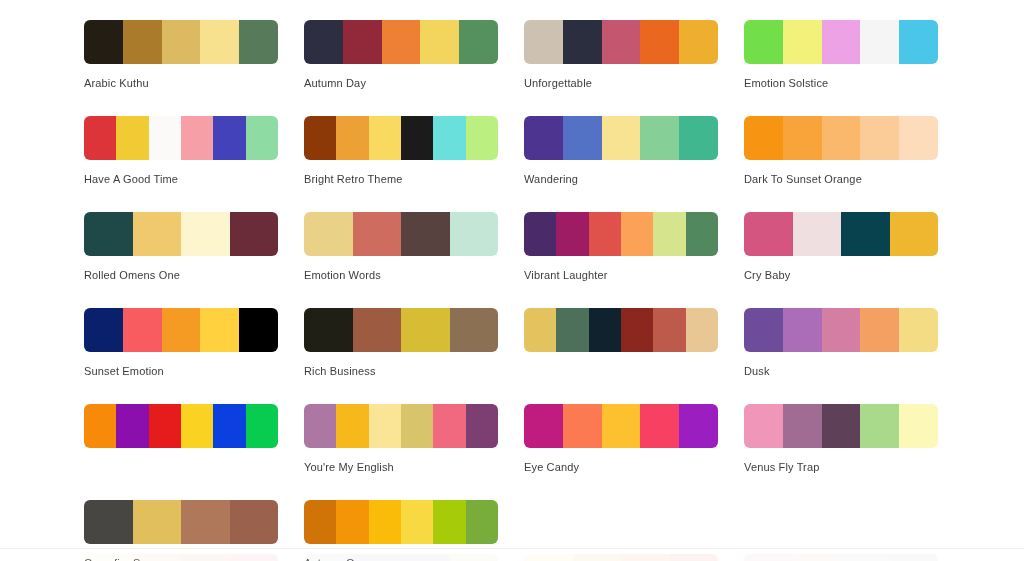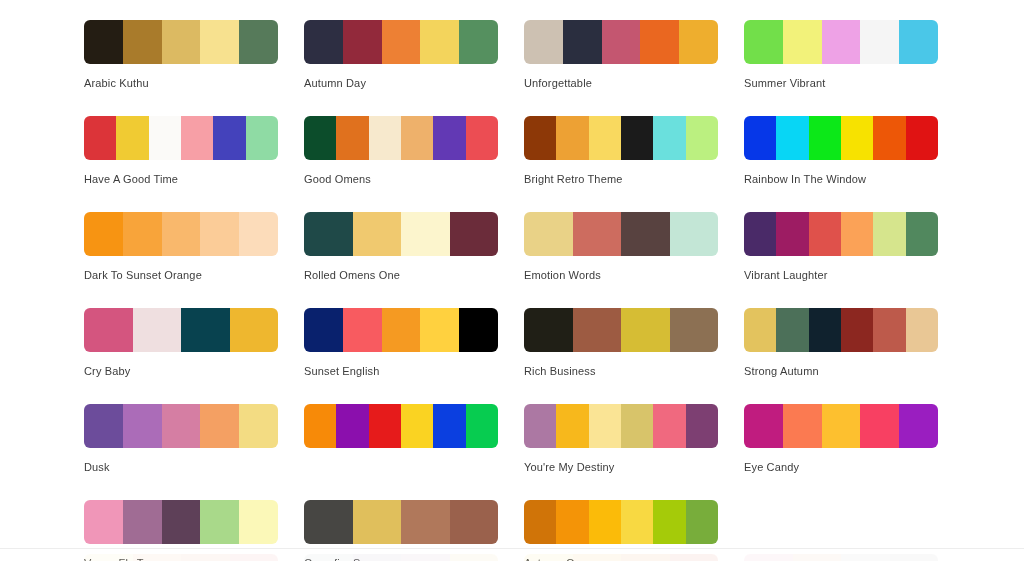--- a/index.html
+++ b/index.html
@@ -110,65 +110,53 @@
         <div class="palette-label">Unforgettable</div>
       </div>
       <div class="palette-card">
         <div class="swatch-bar">
           <div class="swatch" style="background-color: rgb(114, 223, 74);"></div>
           <div class="swatch" style="background-color: rgb(242, 242, 122);"></div>
           <div class="swatch" style="background-color: rgb(238, 162, 230);"></div>
           <div class="swatch" style="background-color: rgb(245, 245, 245);"></div>
           <div class="swatch" style="background-color: rgb(74, 199, 232);"></div>
         </div>
-        <div class="palette-label">Summer Vibrant</div>
+        <div class="palette-label">Emotion Solstice</div>
       </div>
       <div class="palette-card">
         <div class="swatch-bar">
           <div class="swatch" style="background-color: rgb(220, 52, 57);"></div>
           <div class="swatch" style="background-color: rgb(240, 203, 51);"></div>
           <div class="swatch" style="background-color: rgb(251, 250, 248);"></div>
           <div class="swatch" style="background-color: rgb(247, 159, 166);"></div>
           <div class="swatch" style="background-color: rgb(68, 66, 187);"></div>
           <div class="swatch" style="background-color: rgb(143, 219, 164);"></div>
         </div>
         <div class="palette-label">Have A Good Time</div>
       </div>
       <div class="palette-card">
         <div class="swatch-bar">
-          <div class="swatch" style="background-color: rgb(12, 77, 43);"></div>
-          <div class="swatch" style="background-color: rgb(224, 113, 30);"></div>
-          <div class="swatch" style="background-color: rgb(247, 233, 205);"></div>
-          <div class="swatch" style="background-color: rgb(238, 177, 107);"></div>
-          <div class="swatch" style="background-color: rgb(98, 57, 180);"></div>
-          <div class="swatch" style="background-color: rgb(236, 77, 83);"></div>
-        </div>
-        <div class="palette-label">Good Omens</div>
-      </div>
-      <div class="palette-card">
-        <div class="swatch-bar">
           <div class="swatch" style="background-color: rgb(141, 56, 7);"></div>
           <div class="swatch" style="background-color: rgb(237, 161, 52);"></div>
           <div class="swatch" style="background-color: rgb(249, 217, 95);"></div>
           <div class="swatch" style="background-color: rgb(27, 27, 27);"></div>
           <div class="swatch" style="background-color: rgb(106, 224, 221);"></div>
           <div class="swatch" style="background-color: rgb(187, 240, 128);"></div>
         </div>
         <div class="palette-label">Bright Retro Theme</div>
       </div>
       <div class="palette-card">
         <div class="swatch-bar">
-          <div class="swatch" style="background-color: rgb(6, 55, 232);"></div>
-          <div class="swatch" style="background-color: rgb(8, 214, 245);"></div>
-          <div class="swatch" style="background-color: rgb(12, 232, 24);"></div>
-          <div class="swatch" style="background-color: rgb(247, 226, 0);"></div>
-          <div class="swatch" style="background-color: rgb(237, 87, 7);"></div>
-          <div class="swatch" style="background-color: rgb(224, 19, 19);"></div>
-        </div>
-        <div class="palette-label">Rainbow In The Window</div>
+          <div class="swatch" style="background-color: rgb(76, 52, 144);"></div>
+          <div class="swatch" style="background-color: rgb(83, 114, 197);"></div>
+          <div class="swatch" style="background-color: rgb(247, 227, 145);"></div>
+          <div class="swatch" style="background-color: rgb(134, 207, 150);"></div>
+          <div class="swatch" style="background-color: rgb(65, 183, 143);"></div>
+        </div>
+        <div class="palette-label">Wandering</div>
       </div>
       <div class="palette-card">
         <div class="swatch-bar">
           <div class="swatch" style="background-color: rgb(247, 148, 18);"></div>
           <div class="swatch" style="background-color: rgb(248, 164, 58);"></div>
           <div class="swatch" style="background-color: rgb(249, 184, 108);"></div>
           <div class="swatch" style="background-color: rgb(251, 204, 152);"></div>
           <div class="swatch" style="background-color: rgb(252, 220, 186);"></div>
         </div>
         <div class="palette-label">Dark To Sunset Orange</div>
@@ -212,41 +200,40 @@
         <div class="palette-label">Cry Baby</div>
       </div>
       <div class="palette-card">
         <div class="swatch-bar">
           <div class="swatch" style="background-color: rgb(9, 33, 109);"></div>
           <div class="swatch" style="background-color: rgb(248, 91, 96);"></div>
           <div class="swatch" style="background-color: rgb(245, 154, 34);"></div>
           <div class="swatch" style="background-color: rgb(255, 209, 63);"></div>
           <div class="swatch" style="background-color: rgb(0, 0, 0);"></div>
         </div>
-        <div class="palette-label">Sunset English</div>
+        <div class="palette-label">Sunset Emotion</div>
       </div>
       <div class="palette-card">
         <div class="swatch-bar">
           <div class="swatch" style="background-color: rgb(32, 31, 22);"></div>
           <div class="swatch" style="background-color: rgb(157, 91, 66);"></div>
           <div class="swatch" style="background-color: rgb(214, 189, 52);"></div>
           <div class="swatch" style="background-color: rgb(140, 112, 83);"></div>
         </div>
         <div class="palette-label">Rich Business</div>
       </div>
       <div class="palette-card">
         <div class="swatch-bar">
           <div class="swatch" style="background-color: rgb(227, 195, 94);"></div>
           <div class="swatch" style="background-color: rgb(76, 112, 89);"></div>
           <div class="swatch" style="background-color: rgb(16, 34, 46);"></div>
           <div class="swatch" style="background-color: rgb(140, 39, 32);"></div>
           <div class="swatch" style="background-color: rgb(189, 90, 75);"></div>
           <div class="swatch" style="background-color: rgb(233, 199, 149);"></div>
         </div>
-        <div class="palette-label">Strong Autumn</div>
       </div>
       <div class="palette-card">
         <div class="swatch-bar">
           <div class="swatch" style="background-color: rgb(108, 76, 155);"></div>
           <div class="swatch" style="background-color: rgb(171, 108, 184);"></div>
           <div class="swatch" style="background-color: rgb(213, 126, 163);"></div>
           <div class="swatch" style="background-color: rgb(244, 160, 99);"></div>
           <div class="swatch" style="background-color: rgb(243, 220, 131);"></div>
         </div>
         <div class="palette-label">Dusk</div>
@@ -263,21 +250,21 @@
       </div>
       <div class="palette-card">
         <div class="swatch-bar">
           <div class="swatch" style="background-color: rgb(172, 120, 163);"></div>
           <div class="swatch" style="background-color: rgb(247, 184, 28);"></div>
           <div class="swatch" style="background-color: rgb(250, 228, 149);"></div>
           <div class="swatch" style="background-color: rgb(216, 196, 106);"></div>
           <div class="swatch" style="background-color: rgb(240, 105, 127);"></div>
           <div class="swatch" style="background-color: rgb(125, 63, 114);"></div>
         </div>
-        <div class="palette-label">You're My Destiny</div>
+        <div class="palette-label">You're My English</div>
       </div>
       <div class="palette-card">
         <div class="swatch-bar">
           <div class="swatch" style="background-color: rgb(192, 28, 127);"></div>
           <div class="swatch" style="background-color: rgb(251, 122, 81);"></div>
           <div class="swatch" style="background-color: rgb(253, 192, 47);"></div>
           <div class="swatch" style="background-color: rgb(248, 64, 98);"></div>
           <div class="swatch" style="background-color: rgb(154, 30, 192);"></div>
         </div>
         <div class="palette-label">Eye Candy</div>

